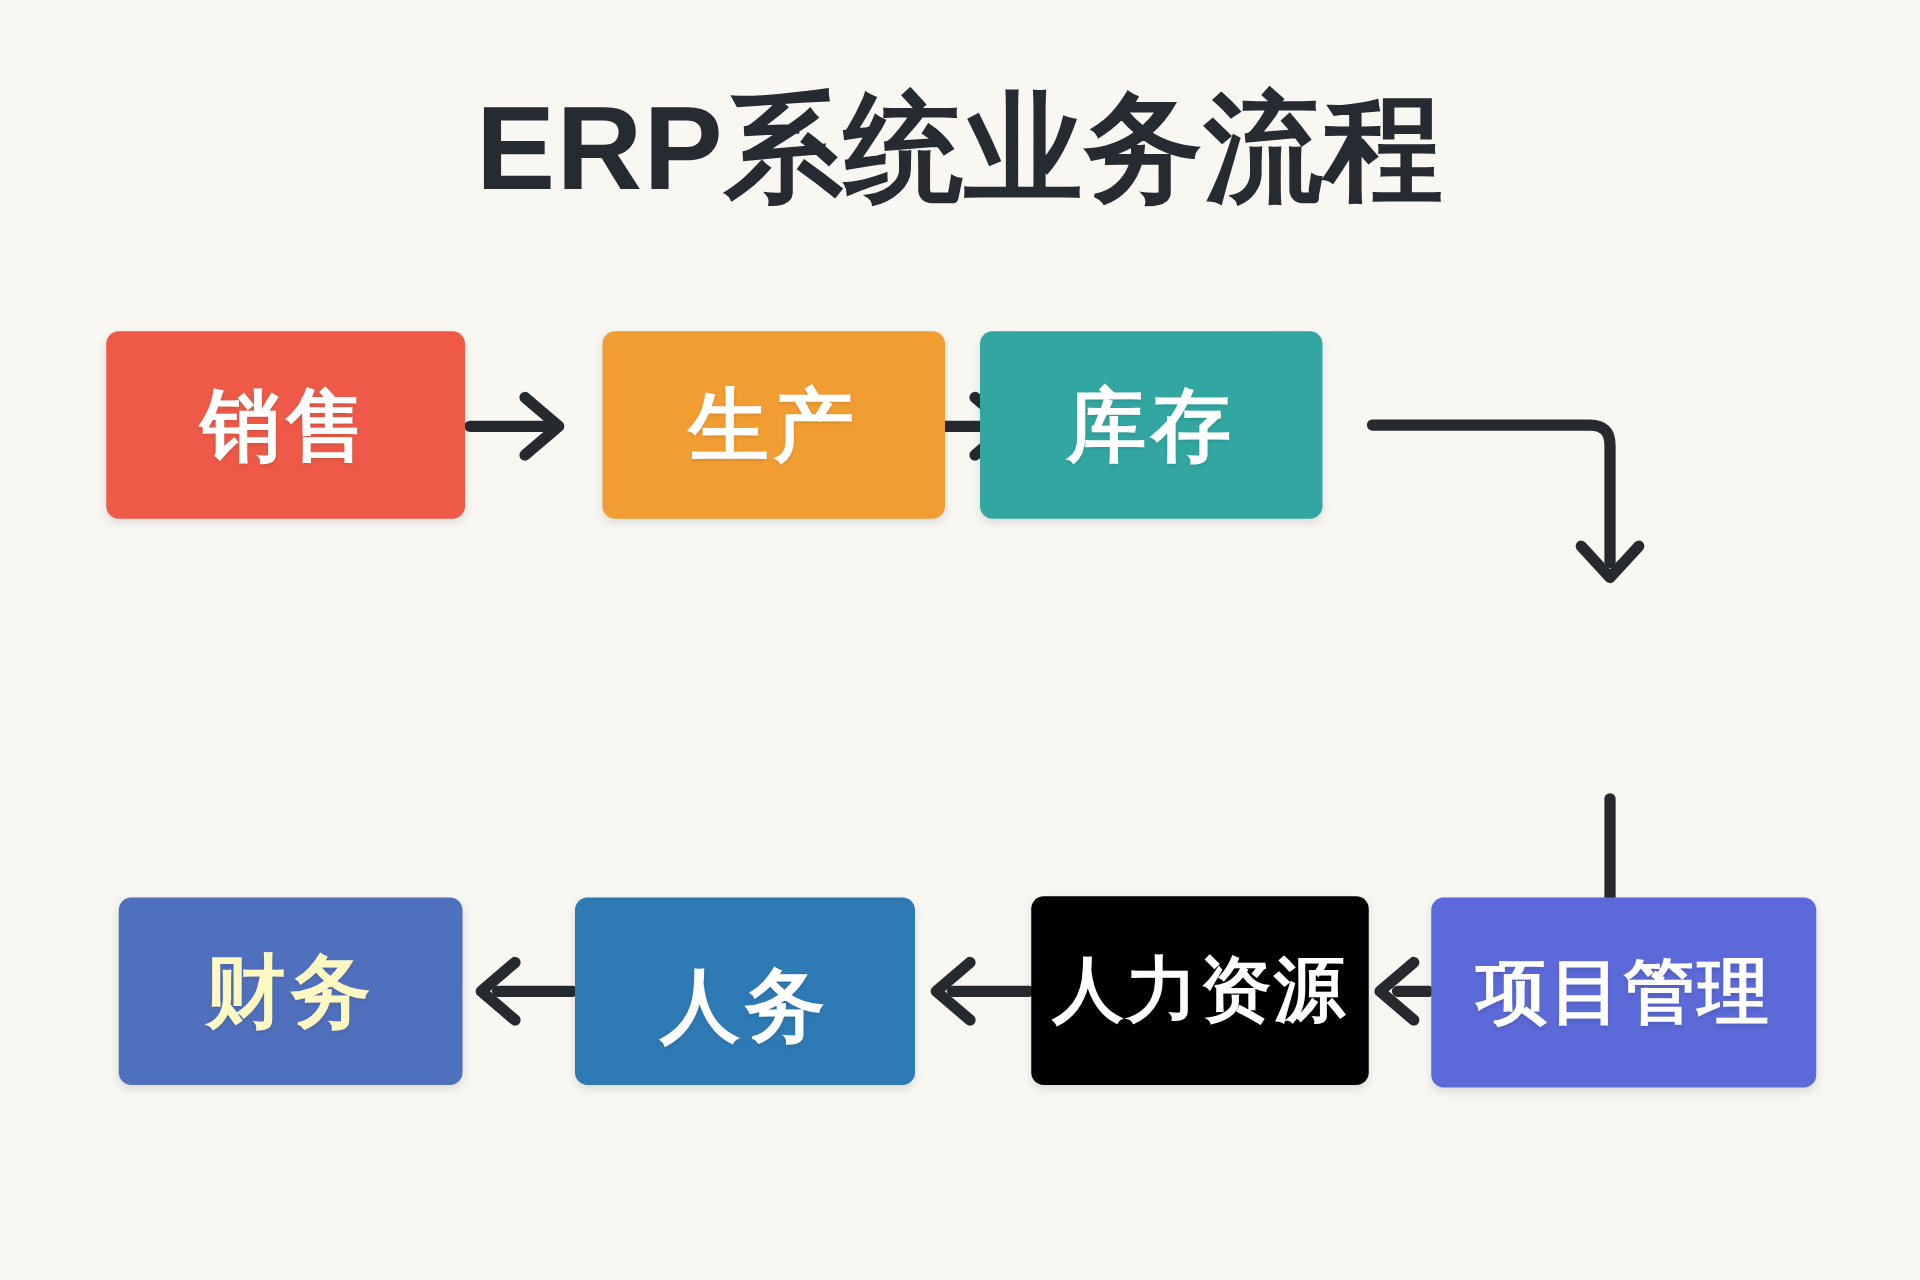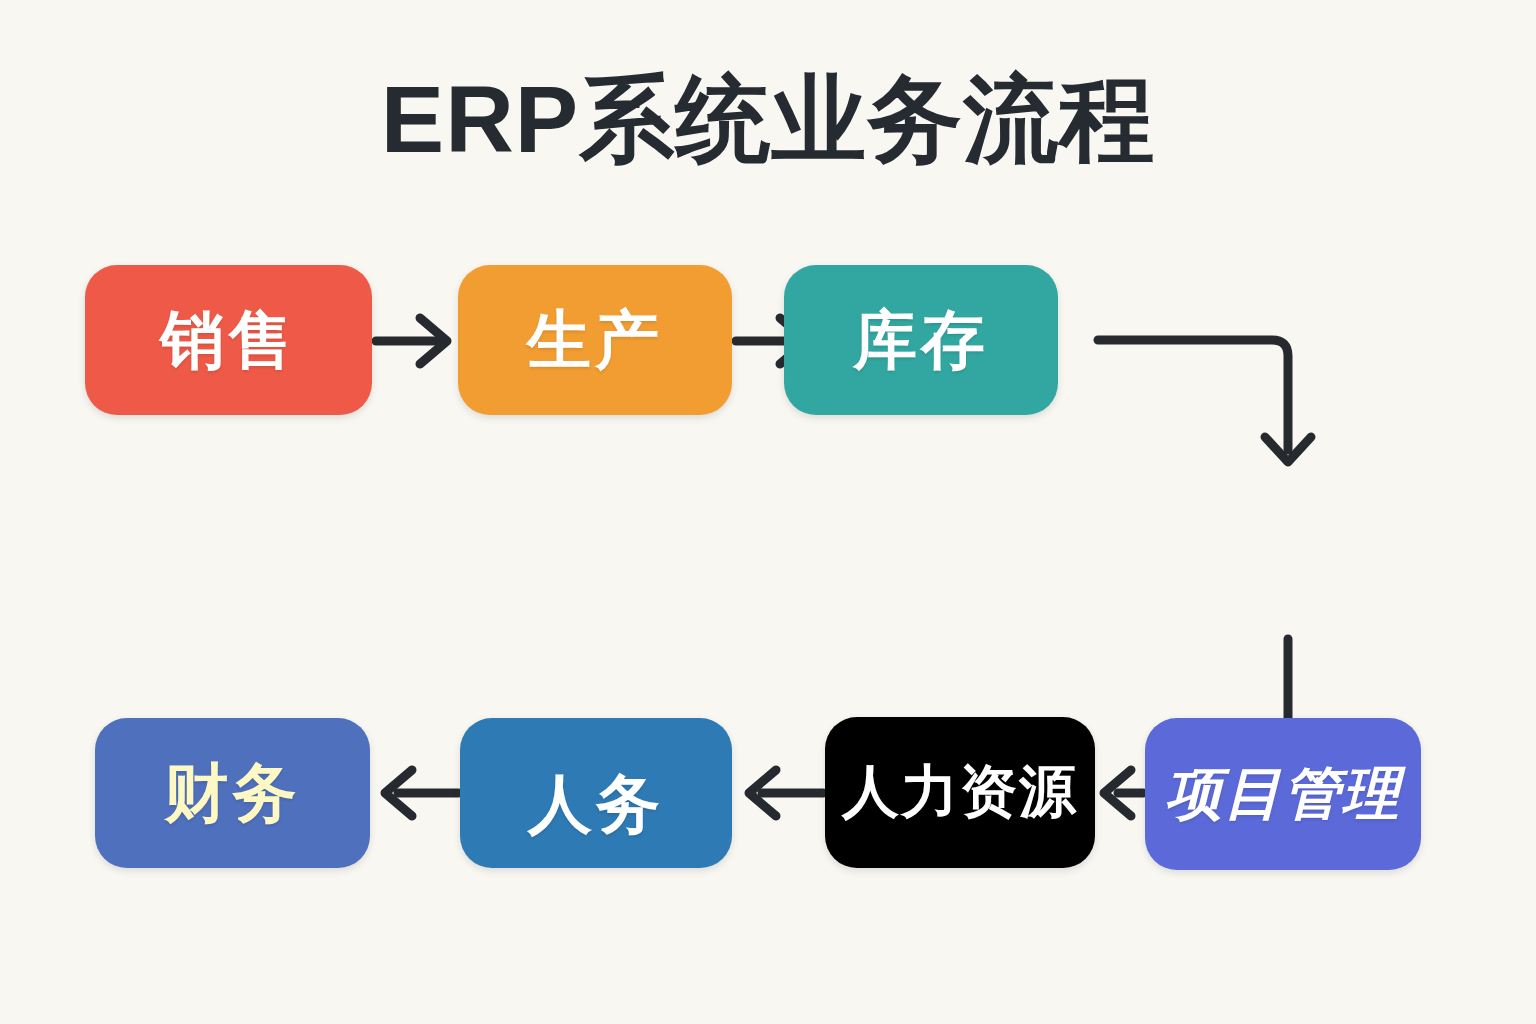--- a/index.html
+++ b/index.html
@@ -23,21 +23,21 @@
     left: 0;
     width: 1536px;
     text-align: center;
     font-size: 95px;
     font-weight: 900;
     letter-spacing: 1px;
     line-height: 1.2;
   }
   .node {
     position: absolute;
-    border-radius: 32px;
+    border-radius: 10px;
     display: flex;
     align-items: center;
     justify-content: center;
     box-shadow: 0 3px 7px rgba(60,60,60,0.14);
   }
   .node-label {
     color: #ffffff;
     font-weight: 900;
     font-size: 64px;
     letter-spacing: 4px;
@@ -46,21 +46,21 @@
   }
   .node-label.small {
     font-size: 57px;
     letter-spacing: 2px;
   }
   
   .n-sales       { left: 85px;   top: 265px; width: 287px; height: 150px; }
   .n-production  { left: 458px;  top: 265px; width: 274px; height: 150px; }
   .n-inventory   { left: 784px;  top: 265px; width: 274px; height: 150px; }
   .n-procurement { left: 1147px; top: 485px; width: 290px; height: 152px; }
-  .n-project     { left: 1145px; top: 718px; width: 276px; height: 152px; font-style: italic; }
+  .n-project     { left: 1145px; top: 718px; width: 308px; height: 152px; }
   .n-hr          { left: 825px;  top: 717px; width: 270px; height: 151px; }
   .n-personnel   { left: 460px;  top: 718px; width: 272px; height: 150px; }
   .n-finance     { left: 95px;   top: 718px; width: 275px; height: 150px; }
 
   svg.edges {
     position: absolute;
     inset: 0;
     width: 1536px;
     height: 1024px;
   }
@@ -98,21 +98,21 @@
     <path d="M776 770 L749 793 L776 816"></path>
 
     <path d="M458 793 H398"></path>
     <path d="M412 770 L385 793 L412 816"></path>
   </svg>
 
   <div class="node n-sales" style="background-color: rgb(238, 90, 71);">
     <span class="node-label" style="color: rgb(255, 255, 255);">销售</span>
   </div>
 
-  <div class="node n-production" style="background-color: rgb(242, 157, 49);">
+  <div class="node n-production" style="background-color: rgb(242, 157, 49); margin-left: 24px;">
     <span class="node-label" style="color: rgb(255, 255, 255);">生产</span>
   </div>
 
   <div class="node n-inventory" style="background-color: rgb(50, 167, 161);">
     <span class="node-label" style="color: rgb(255, 255, 255);">库存</span>
   </div>
 
 
   <div class="node n-project" style="background-color: rgb(91, 106, 216);">
     <span class="node-label small" style="color: rgb(255, 255, 255);">项目管理</span>

